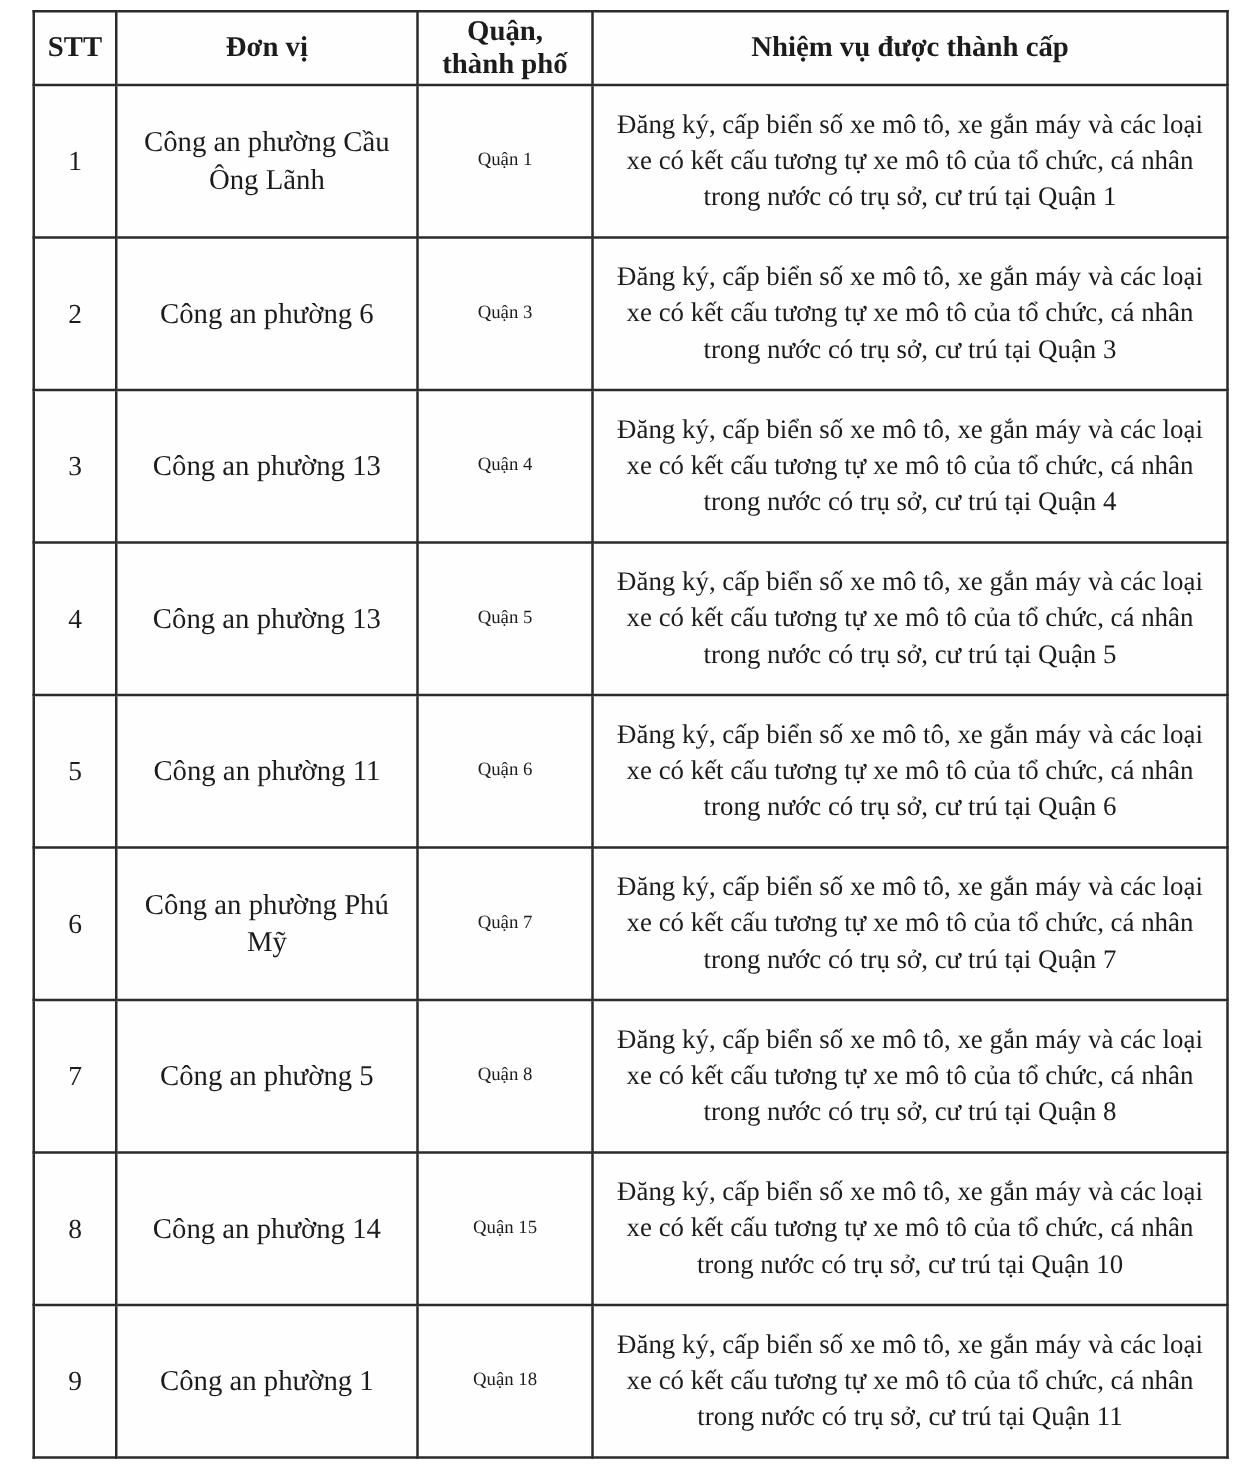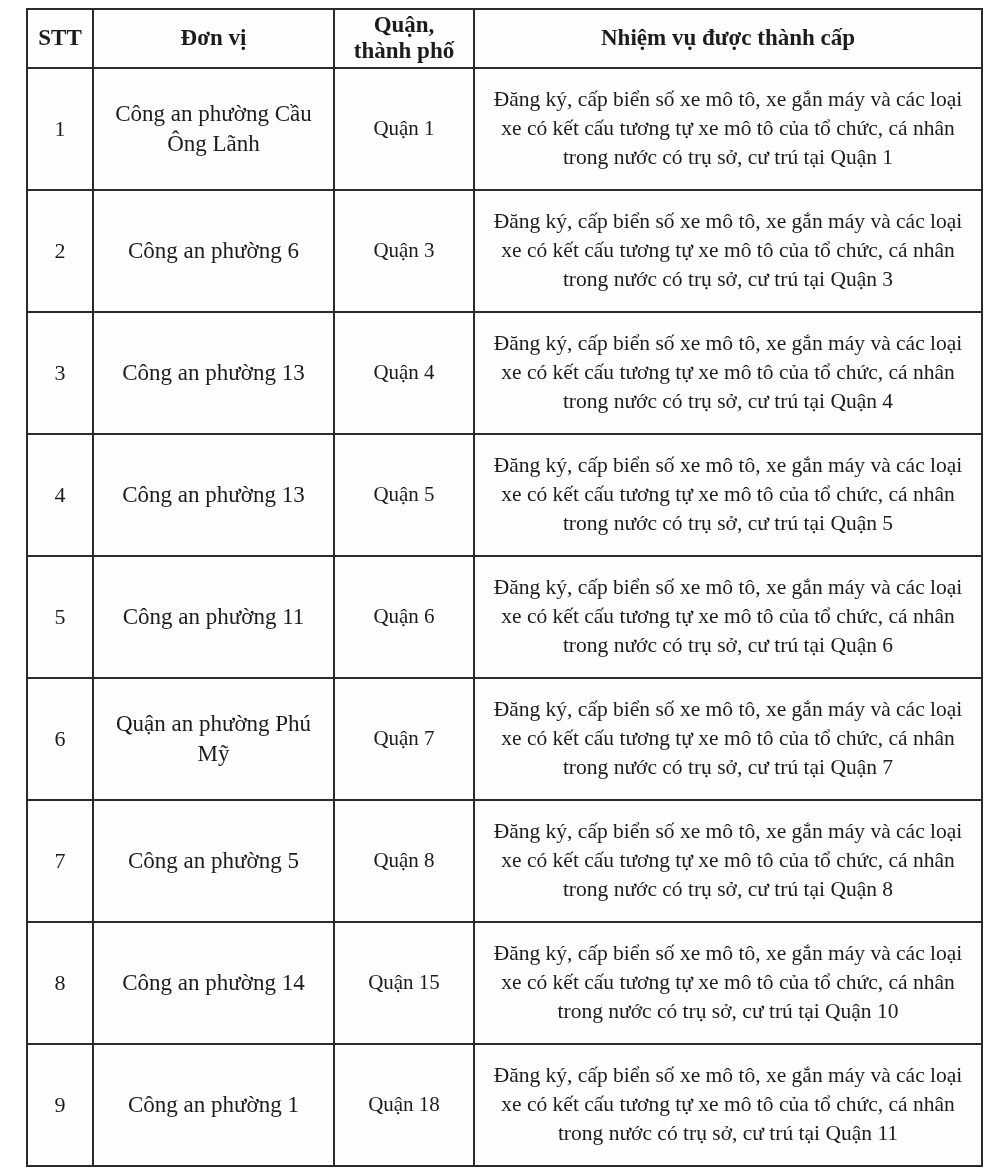--- a/index.html
+++ b/index.html
@@ -47,21 +47,21 @@
   }
   td.cell-stt {
     font-size: 22px;
   }
   td.cell-donvi {
     font-size: 23px;
     line-height: 1.3;
     padding: 2px 14px;
   }
   td.cell-quan {
-    font-size: 21px;
+    font-size: 15px;
     border-radius: 16px;
   }
   td.cell-nhiemvu {
     font-size: 21.5px;
     line-height: 1.36;
     padding: 13px 6px;
   }
 </style>
 </head>
 <body>
@@ -113,21 +113,21 @@
 
   <tr>
     <td class="cell-stt">5</td>
     <td class="cell-donvi">Công an phường 11</td>
     <td class="cell-quan">Quận 6</td>
     <td class="cell-nhiemvu">Đăng ký, cấp biển số xe mô tô, xe gắn máy và các loại xe có kết cấu tương tự xe mô tô của tổ chức, cá nhân trong nước có trụ sở, cư trú tại Quận 6</td>
   </tr>
 
   <tr>
     <td class="cell-stt">6</td>
-    <td class="cell-donvi">Quận an phường Phú Mỹ</td>
+    <td class="cell-donvi">Công an phường Phú Mỹ</td>
     <td class="cell-quan">Quận 7</td>
     <td class="cell-nhiemvu">Đăng ký, cấp biển số xe mô tô, xe gắn máy và các loại xe có kết cấu tương tự xe mô tô của tổ chức, cá nhân trong nước có trụ sở, cư trú tại Quận 7</td>
   </tr>
 
   <tr>
     <td class="cell-stt">7</td>
     <td class="cell-donvi">Công an phường 5</td>
     <td class="cell-quan">Quận 8</td>
     <td class="cell-nhiemvu">Đăng ký, cấp biển số xe mô tô, xe gắn máy và các loại xe có kết cấu tương tự xe mô tô của tổ chức, cá nhân trong nước có trụ sở, cư trú tại Quận 8</td>
   </tr>

